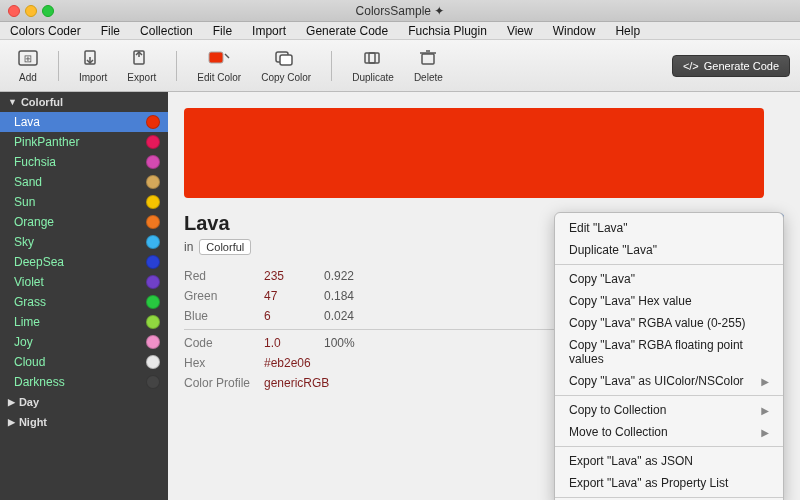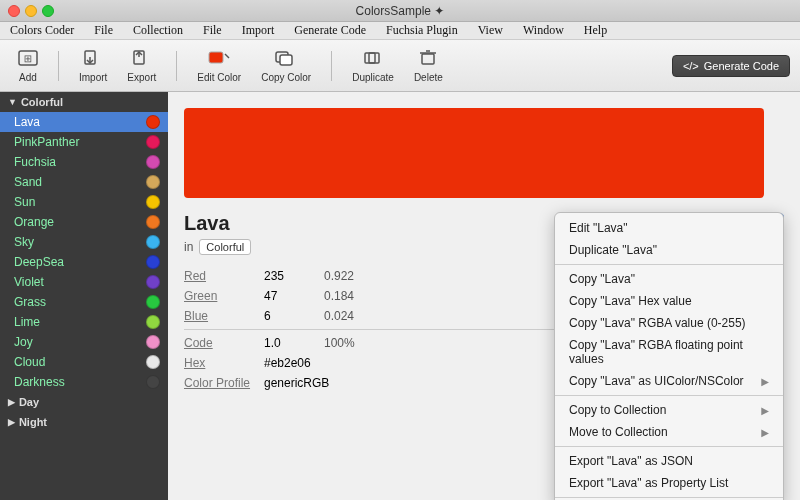--- a/index.html
+++ b/index.html
@@ -48,21 +48,21 @@
       height: 18px;
       background: #e8e8e8;
       display: flex;
       align-items: center;
       padding: 0 6px;
       gap: 12px;
       font-size: 12px;
       color: #111;
       border-bottom: 1px solid #ccc;
     }
-    .menu-item { cursor: pointer; padding: 0 4px; font-family: Liberation Serif, serif; }
+    .menu-item { cursor: pointer; padding: 0 4px; }
 
     
     .toolbar {
       height: 52px;
       background: linear-gradient(to bottom, #f5f5f5, #e5e5e5);
       border-bottom: 1px solid #bbb;
       display: flex;
       align-items: center;
       padding: 0 10px;
       gap: 8px;
@@ -219,26 +219,25 @@
     }
     .color-prop-row {
       display: flex;
       align-items: center;
       margin-bottom: 6px;
     }
     .prop-label {
       width: 80px;
       color: #777;
       font-size: 12px;
-      text-decoration: underline;
     }
     .prop-value {
       width: 60px;
       font-size: 12px;
-      color: #000000;
+      color: #7f1d1d;
       font-weight: 500;
     }
     .prop-float {
       width: 60px;
       font-size: 12px;
       color: #555;
     }
     .prop-divider {
       height: 1px;
       background: #ccc;

